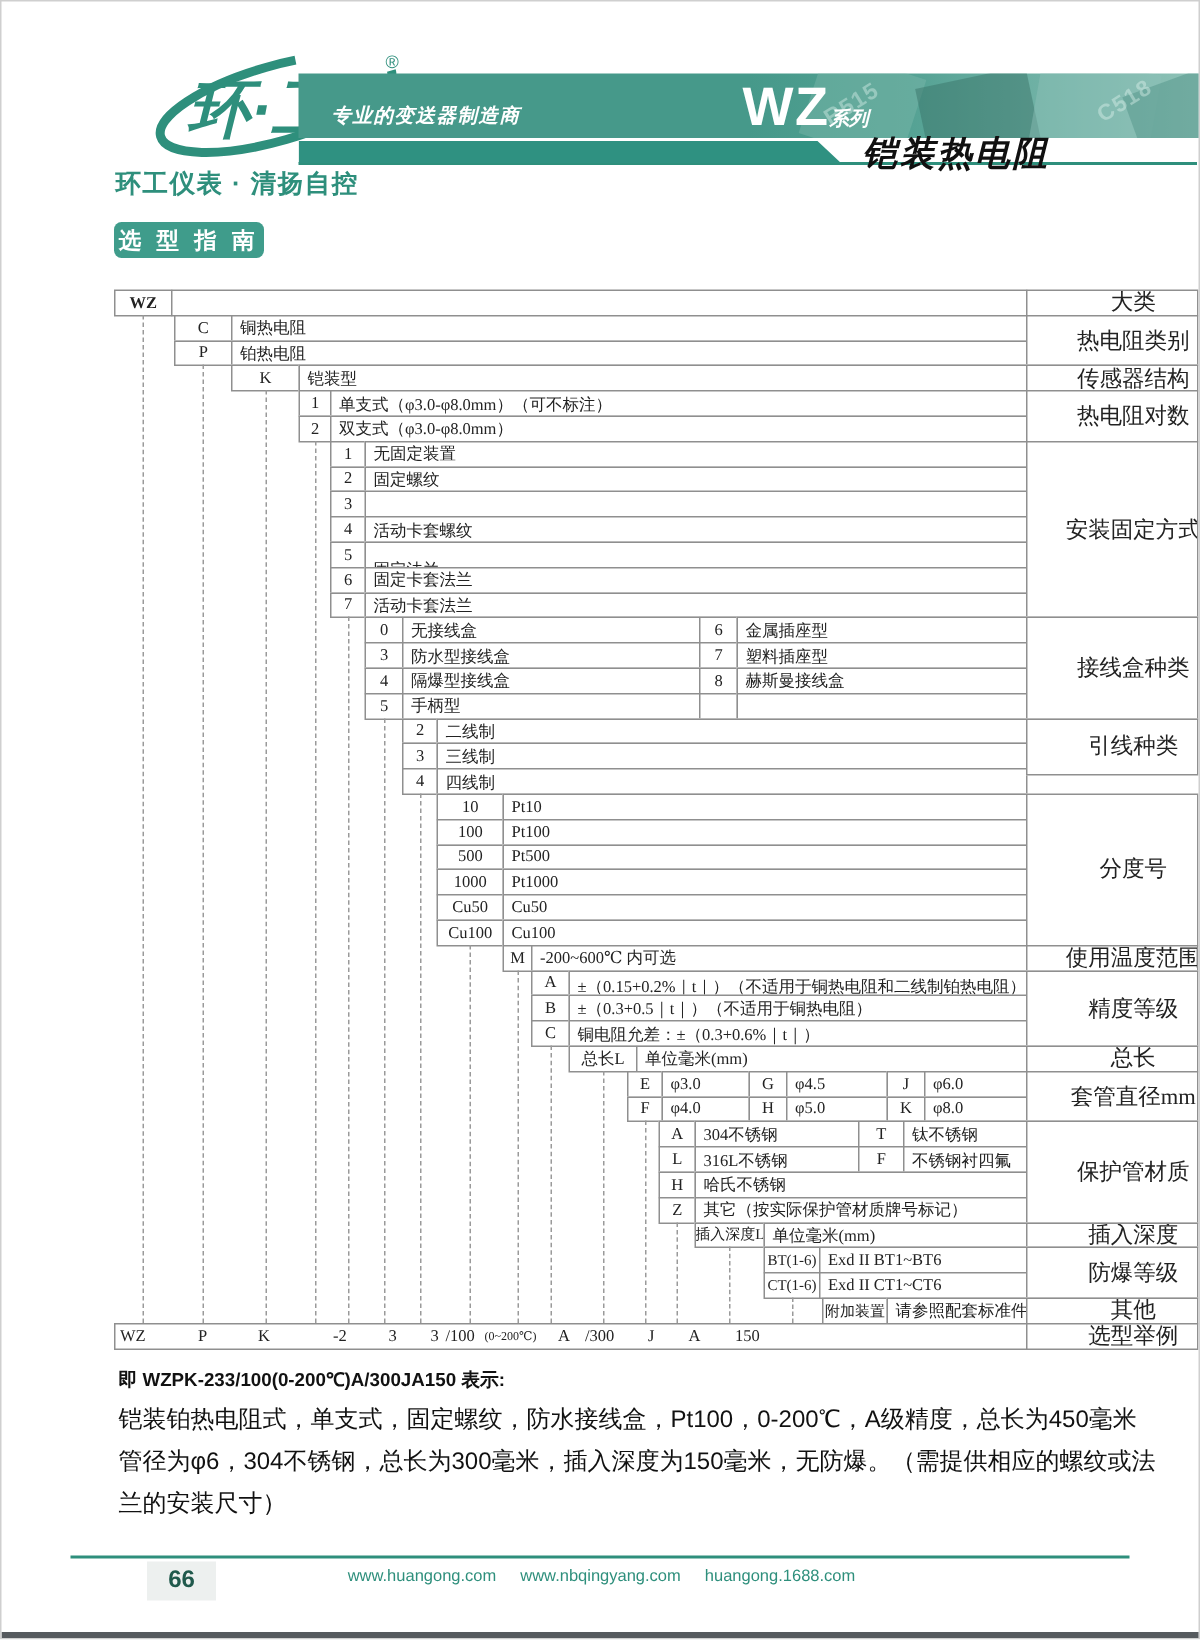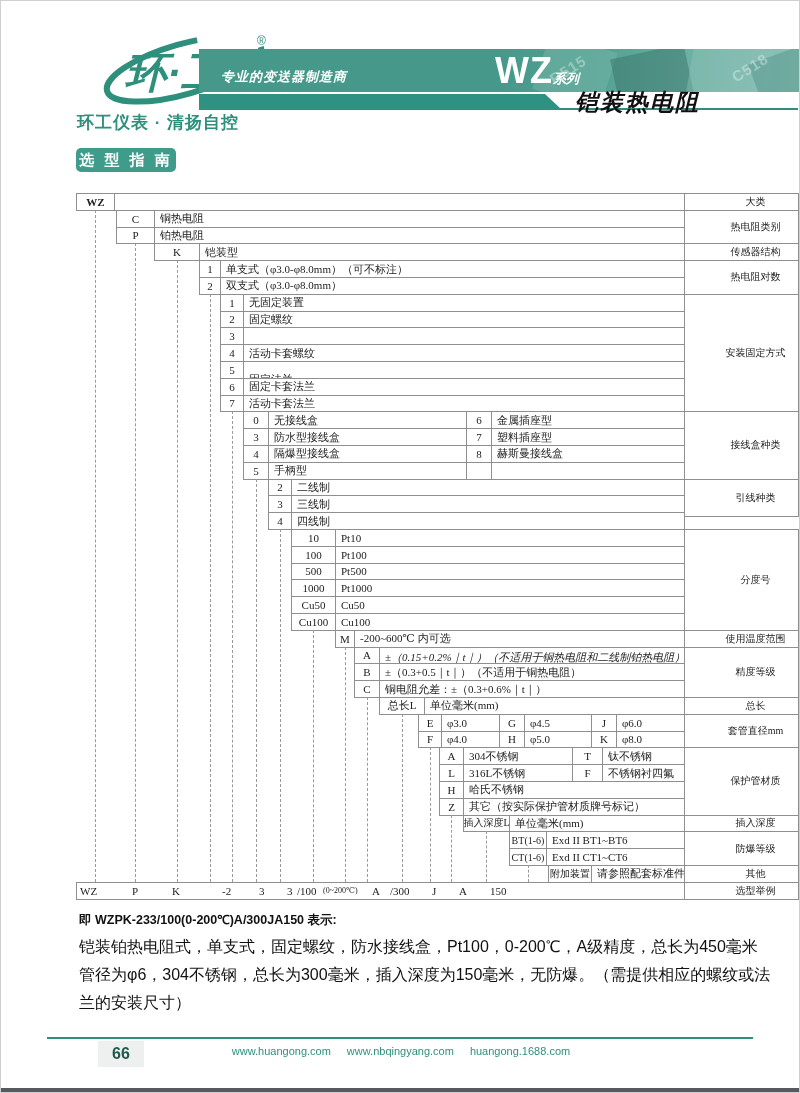--- a/index.html
+++ b/index.html
@@ -33,21 +33,21 @@
                  display:flex;align-items:center;justify-content:center;}
 
   
   .tbl{position:absolute;left:75px;top:192px;width:724px;height:708px;}
   .cell{position:absolute;box-sizing:border-box;border:1px solid #8f8f8f;background:#fff;
         font-family:"Liberation Serif","DejaVu Serif",serif;font-size:11px;color:#222;
         overflow:hidden;white-space:nowrap;}
   .cell.code{display:flex;align-items:center;justify-content:center;}
   .cell.code.small{font-size:10px;}
   .cell.lbl{display:flex;align-items:center;padding-left:5px;}
-  .cell.cat{display:flex;align-items:center;justify-content:center;font-size:10px;color:#222;padding-left:28px;}
+  .cell.cat{display:flex;align-items:center;justify-content:center;font-size:15px;color:#222;padding-left:28px;}
   .cell.bold{font-weight:bold;}
   .dash{position:absolute;width:0;border-left:1px dashed #9a9a9a;}
   .ex-item{position:absolute;top:0;height:100%;display:flex;align-items:center;
            font-family:"Liberation Serif","DejaVu Serif",serif;font-size:11px;color:#222;}
   .ex-item.tiny{font-size:8px;}
 
   
   .note{position:absolute;left:78px;top:910px;width:694px;color:#111;
         font-family:Liberation Sans, sans-serif;}
   .note .t{font-size:12.5px;font-weight:bold;margin-bottom:4px;}
@@ -170,21 +170,21 @@
       <div class="cell lbl" style="left: 259px; top: 403.2px; width: 350px; height: 17.8px;">Cu50</div>
       <div class="cell code" style="left: 215px; top: 420px; width: 45px; height: 17.8px;">Cu100</div>
       <div class="cell lbl" style="left: 259px; top: 420px; width: 350px; height: 17.8px;">Cu100</div>
       <div class="cell cat" style="left: 608px; top: 336px; width: 115px; height: 101.8px;">分度号</div>
       <div class="dash" style="left: 237px; top: 436.8px; height: 252px;"></div>
       <div class="cell code" style="left: 259px; top: 436.8px; width: 20px; height: 17.8px;">M</div>
       <div class="cell lbl" style="left: 278px; top: 436.8px; width: 331px; height: 17.8px;">-200~600℃ 内可选</div>
       <div class="cell cat" style="left: 608px; top: 436.8px; width: 115px; height: 17.8px;">使用温度范围</div>
       <div class="dash" style="left: 268.5px; top: 453.6px; height: 235.2px;"></div>
       <div class="cell code" style="left: 278px; top: 453.6px; width: 26px; height: 17.8px;">A</div>
-      <div class="cell lbl" style="left: 303px; top: 453.6px; width: 306px; height: 21px; font-style: italic;">±（0.15+0.2%｜t｜）（不适用于铜热电阻和二线制铂热电阻）</div>
+      <div class="cell lbl" style="left: 303px; top: 453.6px; width: 306px; height: 21px;">±（0.15+0.2%｜t｜）（不适用于铜热电阻和二线制铂热电阻）</div>
       <div class="cell code" style="left: 278px; top: 470.4px; width: 26px; height: 17.8px;">B</div>
       <div class="cell lbl" style="left: 303px; top: 470.4px; width: 306px; height: 17.8px;">±（0.3+0.5｜t｜）（不适用于铜热电阻）</div>
       <div class="cell code" style="left: 278px; top: 487.2px; width: 26px; height: 17.8px;">C</div>
       <div class="cell lbl" style="left: 303px; top: 487.2px; width: 306px; height: 17.8px;">铜电阻允差：±（0.3+0.6%｜t｜）</div>
       <div class="cell cat" style="left: 608px; top: 453.6px; width: 115px; height: 51.4px;">精度等级</div>
       <div class="dash" style="left: 290.5px; top: 504px; height: 184.8px;"></div>
       <div class="cell code" style="left: 303px; top: 504px; width: 46px; height: 17.8px;">总长L</div>
       <div class="cell lbl" style="left: 348px; top: 504px; width: 261px; height: 17.8px;">单位毫米(mm)</div>
       <div class="cell cat" style="left: 608px; top: 504px; width: 115px; height: 17.8px;">总长</div>
       <div class="dash" style="left: 325.5px; top: 520.8px; height: 168px;"></div>

